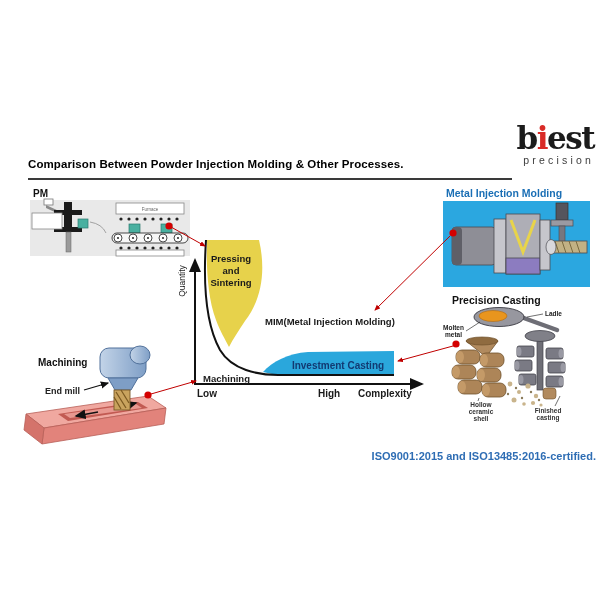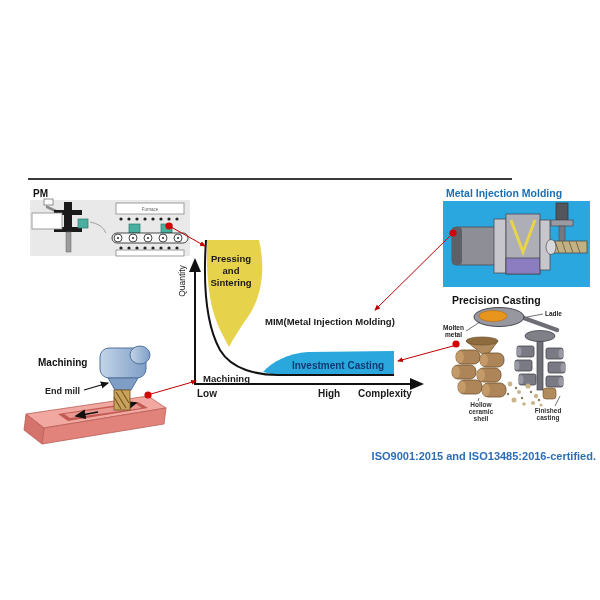--- a/index.html
+++ b/index.html
@@ -13,22 +13,29 @@
   .logo-i{color:#D92B27;}
   .logo-sub{font-family:"Liberation Sans",sans-serif;font-size:10.5px;letter-spacing:3.2px;color:#3c3c3c;margin-top:1px;}
   .iso-line{right:4px;top:450px;font-size:11px;font-weight:bold;color:#2E6DB4;}
   svg text{font-family:"Liberation Sans",sans-serif;}
 </style>
 </head>
 <body>
 
 <div class="canvas">
 
+  <div class="abs page-title">Comparison Between Powder Injection Molding &amp; Other Processes.</div>
   <div class="abs title-rule"></div>
 
+  <div class="abs logo">
+    <div>
+      <span class="logo-word">b</span><span class="logo-word logo-i">i</span><span class="logo-word">est</span>
+    </div>
+    <div class="logo-sub">precision</div>
+  </div>
 
   <div class="abs iso-line">ISO9001:2015 and ISO13485:2016-certified.</div>
 
   <svg class="abs" style="left:0;top:0;" width="600" height="600" viewBox="0 0 600 600">
     <defs>
       <marker id="mb" markerWidth="9" markerHeight="8" refX="6" refY="3" orient="auto">
         <path d="M0,0 L7,3 L0,6 Z" fill="#111"></path>
       </marker>
       <marker id="mr" markerWidth="8" markerHeight="7" refX="5" refY="2.5" orient="auto">
         <path d="M0,0 L6,2.5 L0,5 Z" fill="#C00000"></path>

